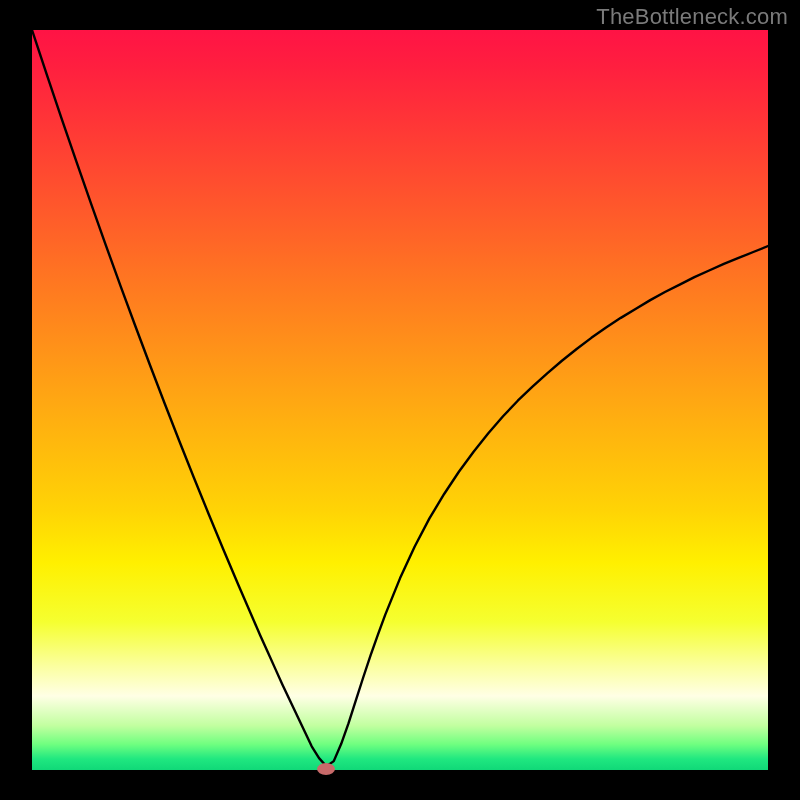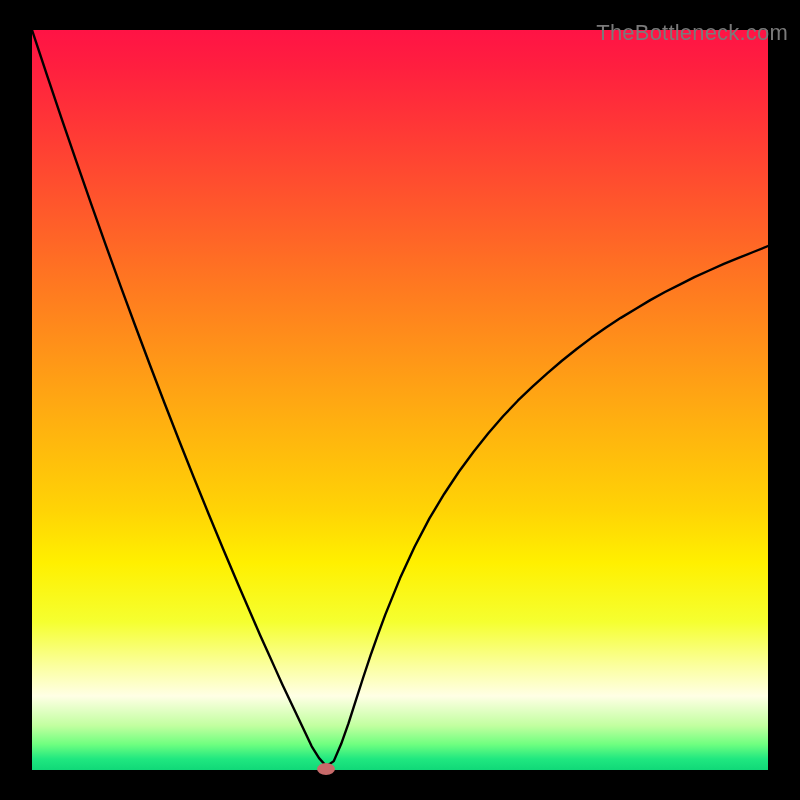--- a/index.html
+++ b/index.html
@@ -12,21 +12,21 @@
     font-family: Arial, Helvetica, sans-serif;
   }
   .frame {
     position: relative;
     width: 800px;
     height: 800px;
     background: #000;
   }
   .watermark {
     position: absolute;
-    top: 20px;
+    top: 4px;
     right: 12px;
     color: #7a7a7a;
     font-size: 22px;
     font-weight: 500;
     letter-spacing: 0.2px;
     z-index: 10;
   }
   .plot {
     position: absolute;
     left: 32px;

